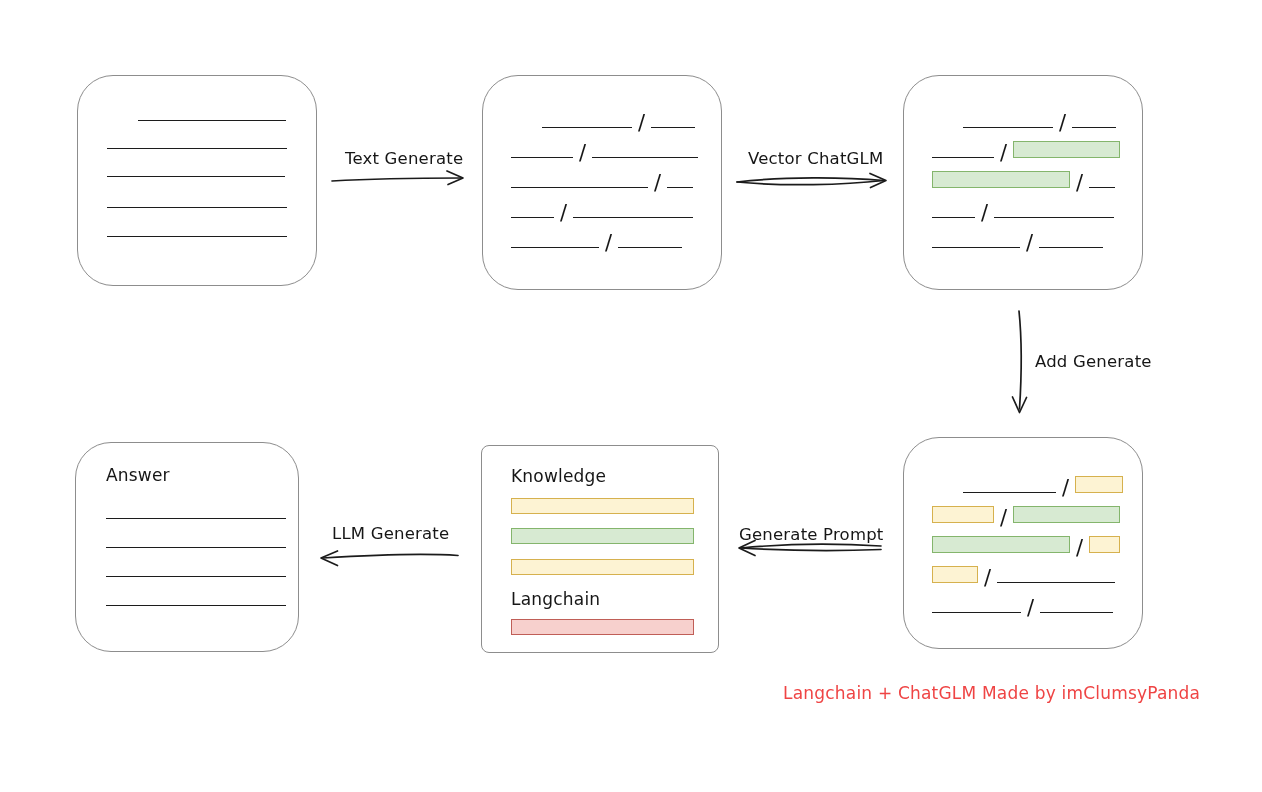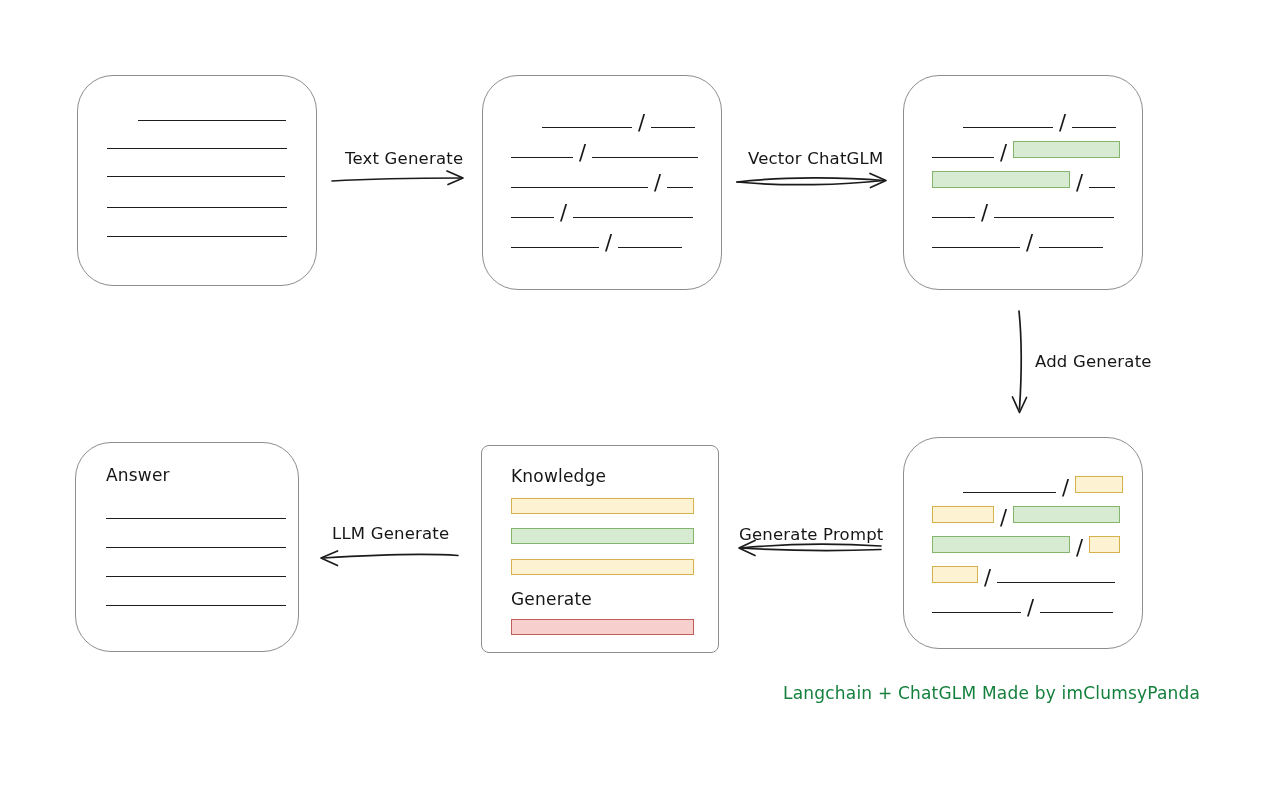--- a/index.html
+++ b/index.html
@@ -26,21 +26,21 @@
     font-size:21px;line-height:18px;margin-bottom:-4px;padding:0 6px;
     color:#161616;font-weight:500;
   }
   
   .lbl{
     position:absolute;font-size:16.5px;letter-spacing:.2px;white-space:nowrap;
     color:#161616;
   }
   .caption{
     position:absolute;font-size:17px;letter-spacing:.2px;white-space:nowrap;
-    color:#15803d;
+    color:#ef4444;
   }
   
   .prompt-inner{padding:20px 0 0 29px;}
   .inbox-label{font-size:17px;letter-spacing:.2px;color:#161616;}
   .bar{width:183px;height:16px;box-sizing:border-box;border:1.4px solid;}
   .bar.yellow{background:var(--yellow-fill,#fff2cc);border-color:var(--yellow-stroke,#d6b656);}
   .bar.green{background:var(--green-fill,#d5e8d4);border-color:var(--green-stroke,#82b366);}
   .bar.red{background:var(--red-fill,#f8cecc);border-color:var(--red-stroke,#b85450);}
   .arrows{position:absolute;left:0;top:0;}
   .arrows path{fill:none;stroke:#1b1b1b;stroke-width:1.7;stroke-linecap:round;stroke-linejoin:round;}
@@ -149,21 +149,21 @@
       </div>
     </div>
   </div>
 
   <div class="node" style="left:481px;top:445px;width:238px;height:208px;border-radius:8px;">
     <div class="prompt-inner">
       <div class="inbox-label">Knowledge</div>
       <div class="bar yellow" style="margin-top:12px;"></div>
       <div class="bar green" style="margin-top:14px;"></div>
       <div class="bar yellow" style="margin-top:15px;"></div>
-      <div class="inbox-label" style="margin-top:14px;">Generate</div>
+      <div class="inbox-label" style="margin-top:14px;">Langchain</div>
       <div class="bar red" style="margin-top:10px;"></div>
     </div>
   </div>
 
   <div class="node" style="left:75px;top:442px;width:224px;height:210px;">
     <div style="padding:22px 0 0 30px;">
       <div class="inbox-label">Answer</div>
       <div class="hline" style="width:180px;margin-top:33px;"></div>
       <div class="hline" style="width:180px;margin-top:28px;"></div>
       <div class="hline" style="width:180px;margin-top:28px;"></div>

